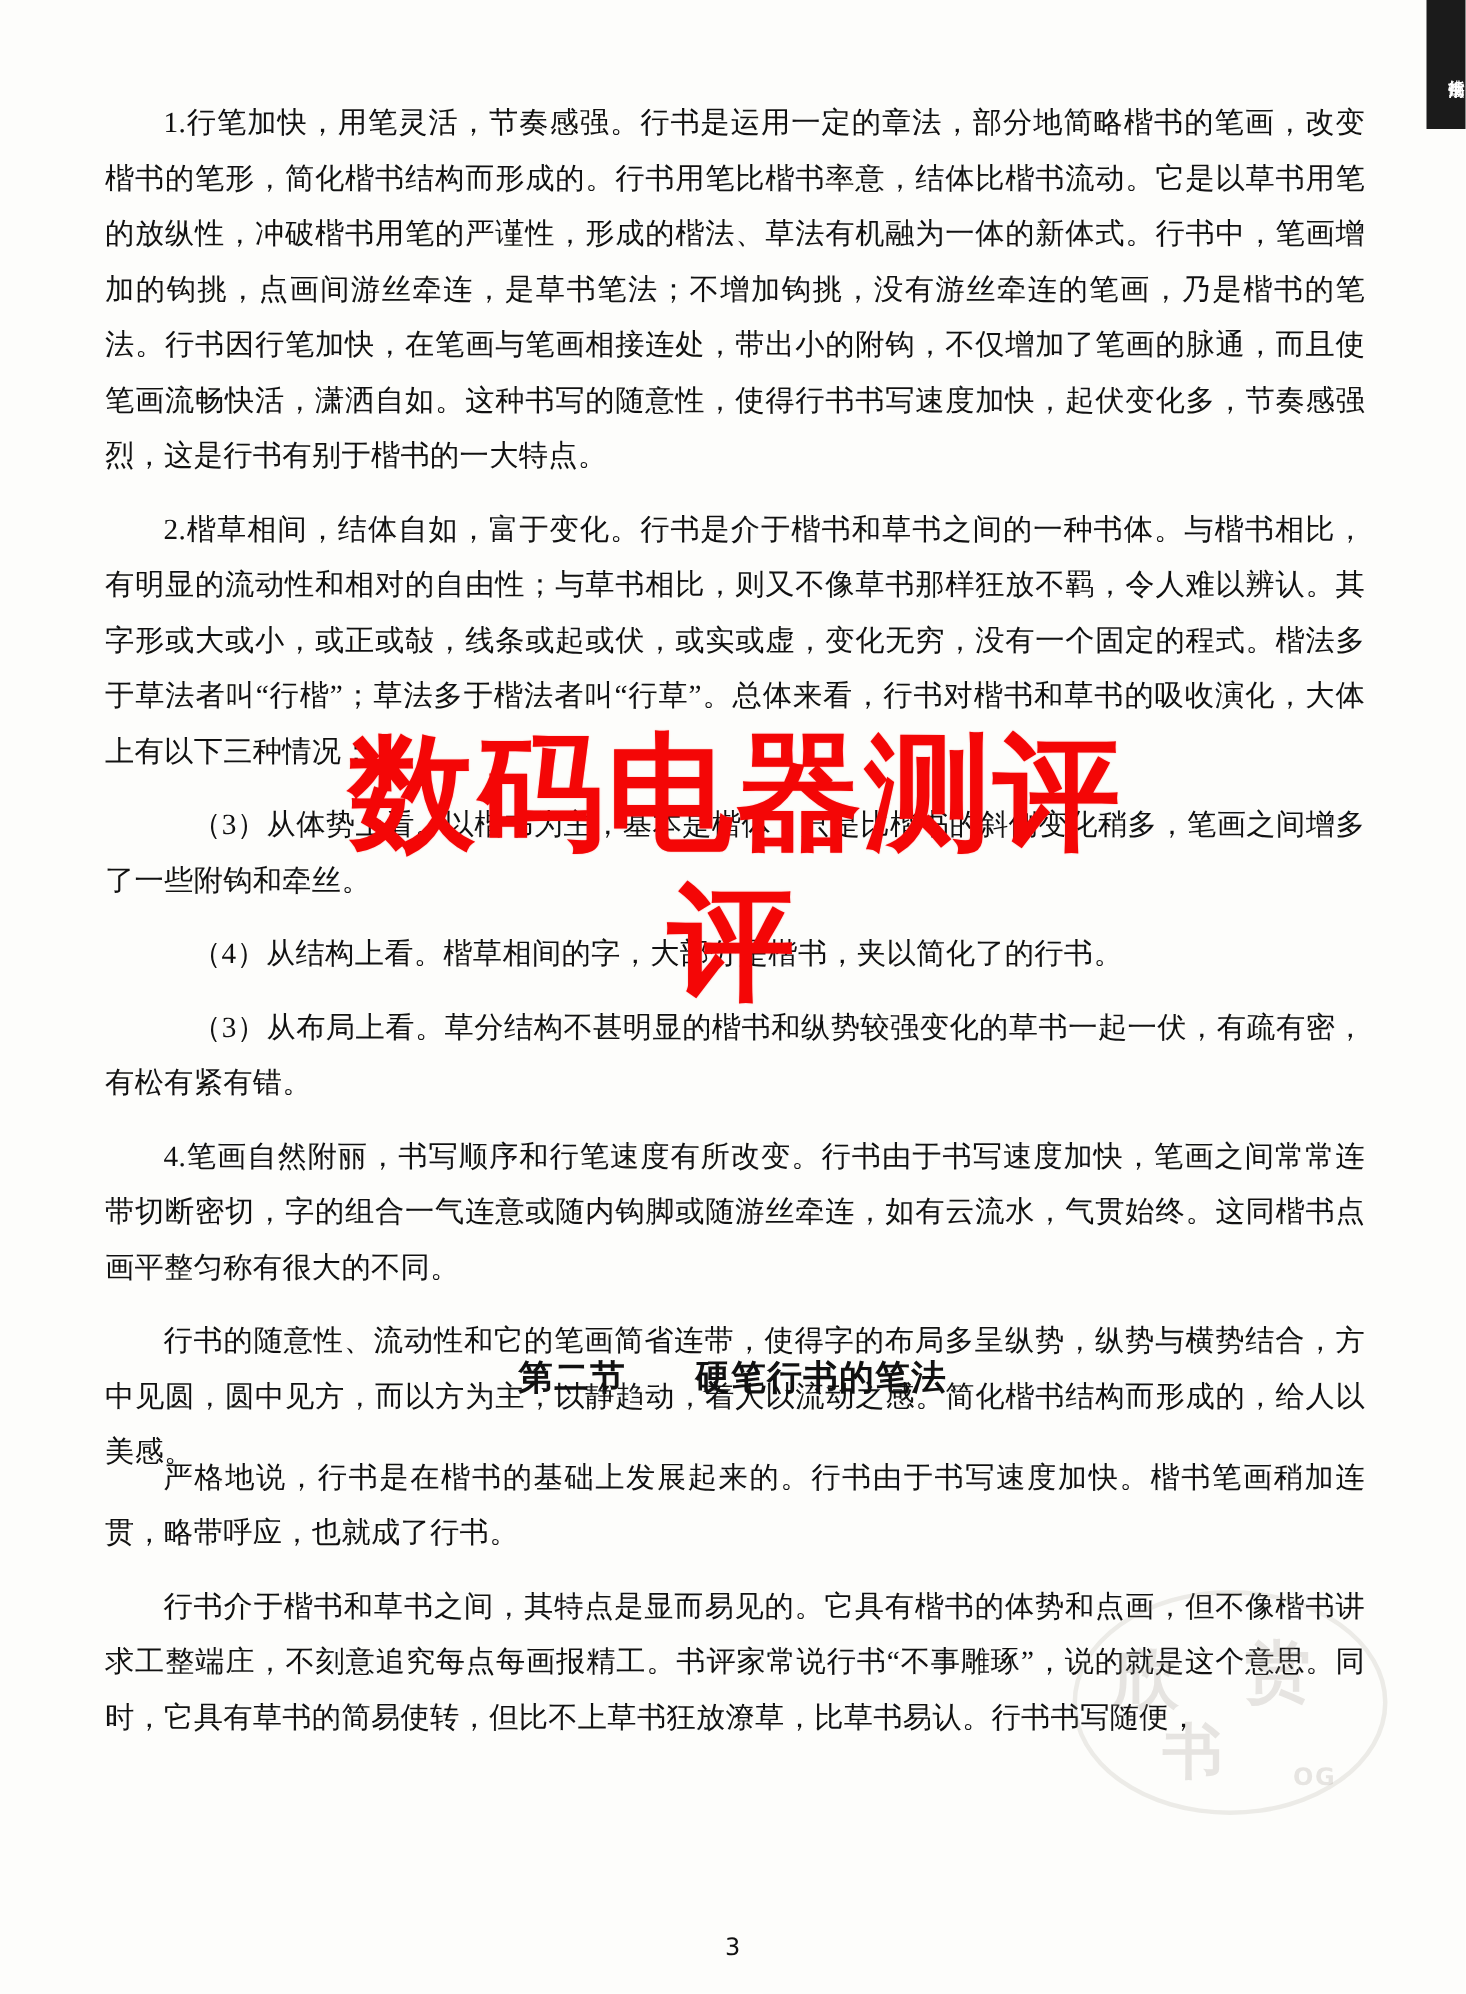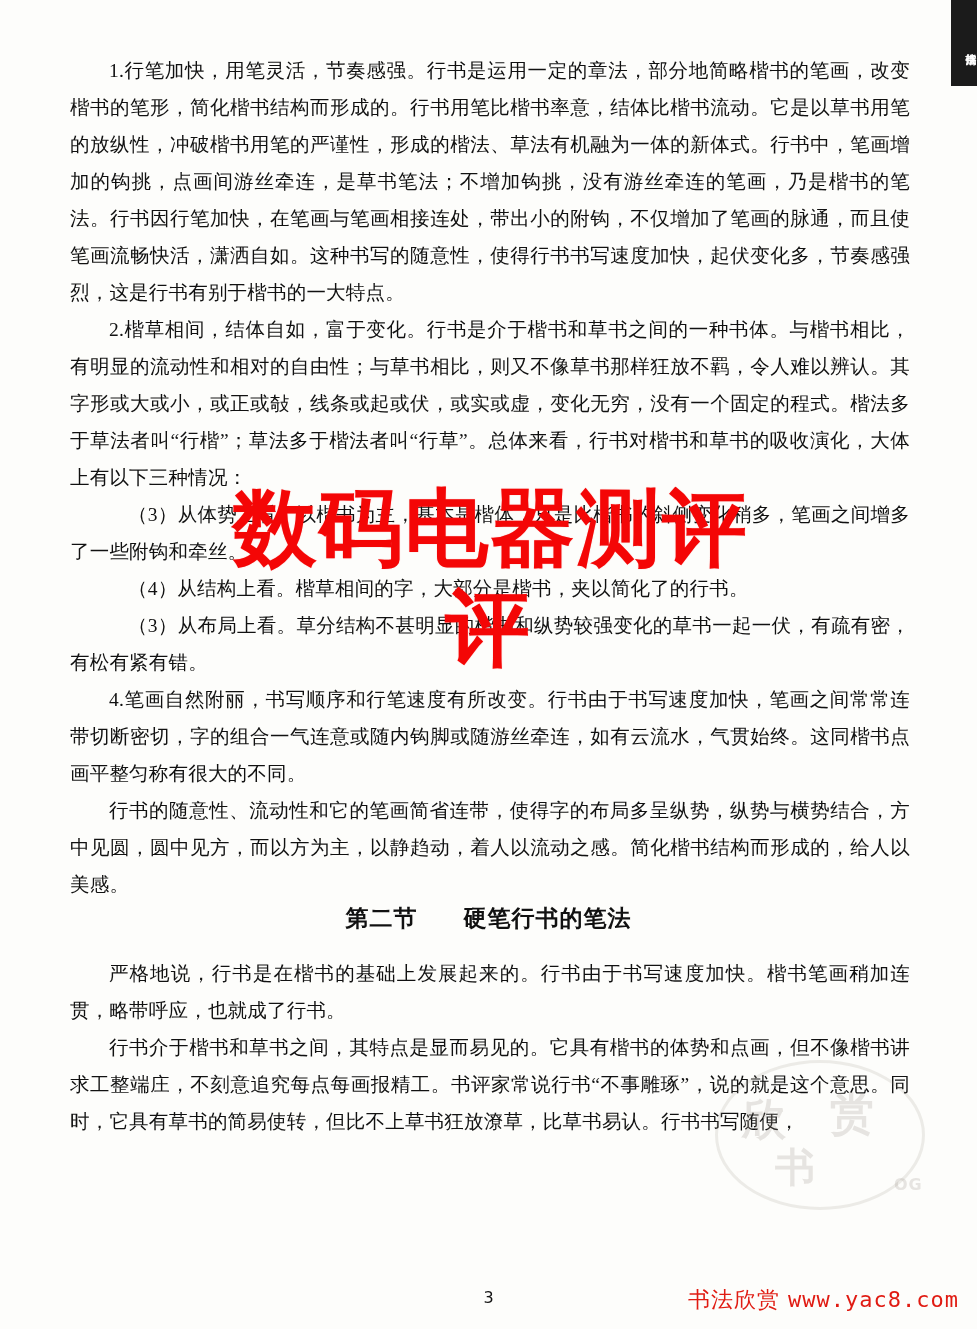--- a/index.html
+++ b/index.html
@@ -40,21 +40,21 @@
   }
 
   
   .content {
     position: absolute;
     left: 70px;
     top: 52px;
     width: 840px;
   }
   p.body {
-    margin: 0 0 0 0;
+    margin: 12px 0 0 0;
     font-size: 19.5px;
     line-height: 37px;
     text-align: justify;
     text-justify: inter-ideograph;
     letter-spacing: 0.2px;
   }
   p.indent { text-indent: 39px; }
   p.indent2 { text-indent: 58px; }
 
   
@@ -129,21 +129,20 @@
   .ghost.ring {
     left: 715px; top: 1060px;
     width: 210px; height: 150px;
     border-radius: 50%;
     border: 3px solid rgba(150,140,130,0.16);
   }
   .ghost.small-tag {
     left: 862px; top: 1175px;
     font-size: 16px;
     letter-spacing: 1px;
-    margin-left: 32px;
   }
 
   
   .credit {
     position: absolute;
     right: 18px;
     bottom: 14px;
     color: #e01b12;
     font-family: "DejaVu Sans", "Liberation Sans", sans-serif;
     font-size: 22px;
@@ -186,18 +185,14 @@
   <div class="ghost g3">书</div>
   <div class="ghost small-tag">OG</div>
 
   <div class="page-number">3</div>
 
   <div class="watermark">
     <div class="wm-line l1">数码电器测评</div>
     <div class="wm-line l3">评</div>
   </div>
 
-  <div class="credit">
-    <span>书法欣赏</span>
-    <span class="url">www.yac8.com</span>
-  </div>
 
 </div>
 
 </body></html>

